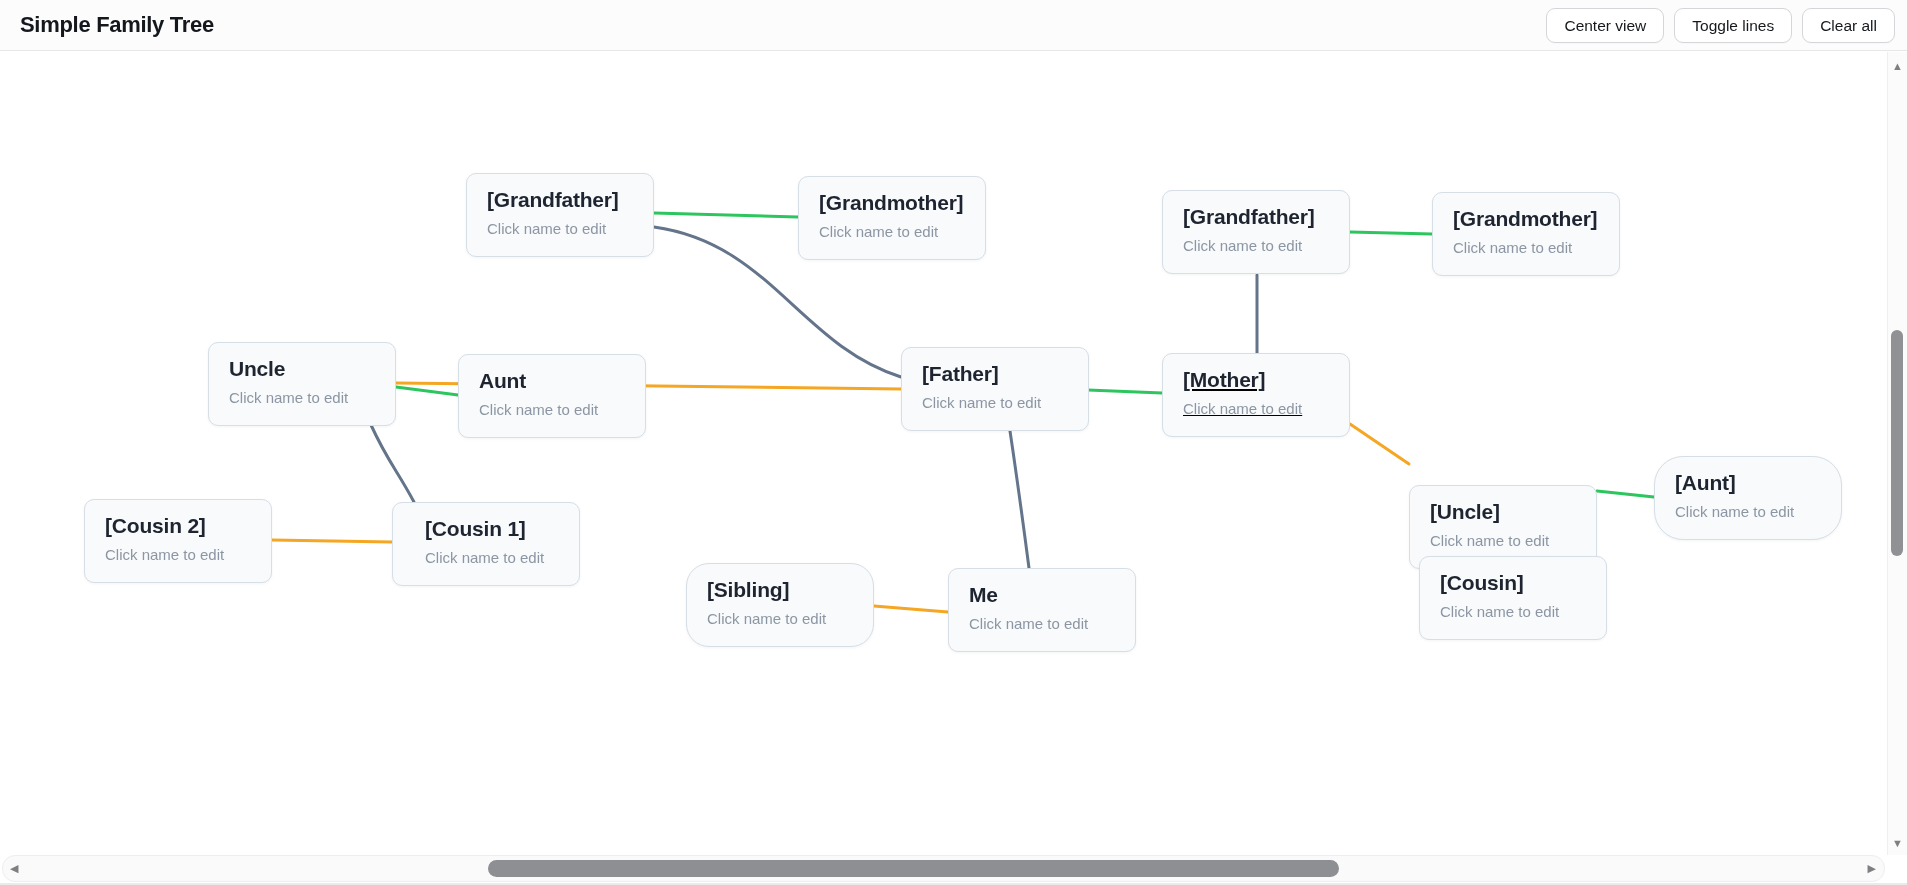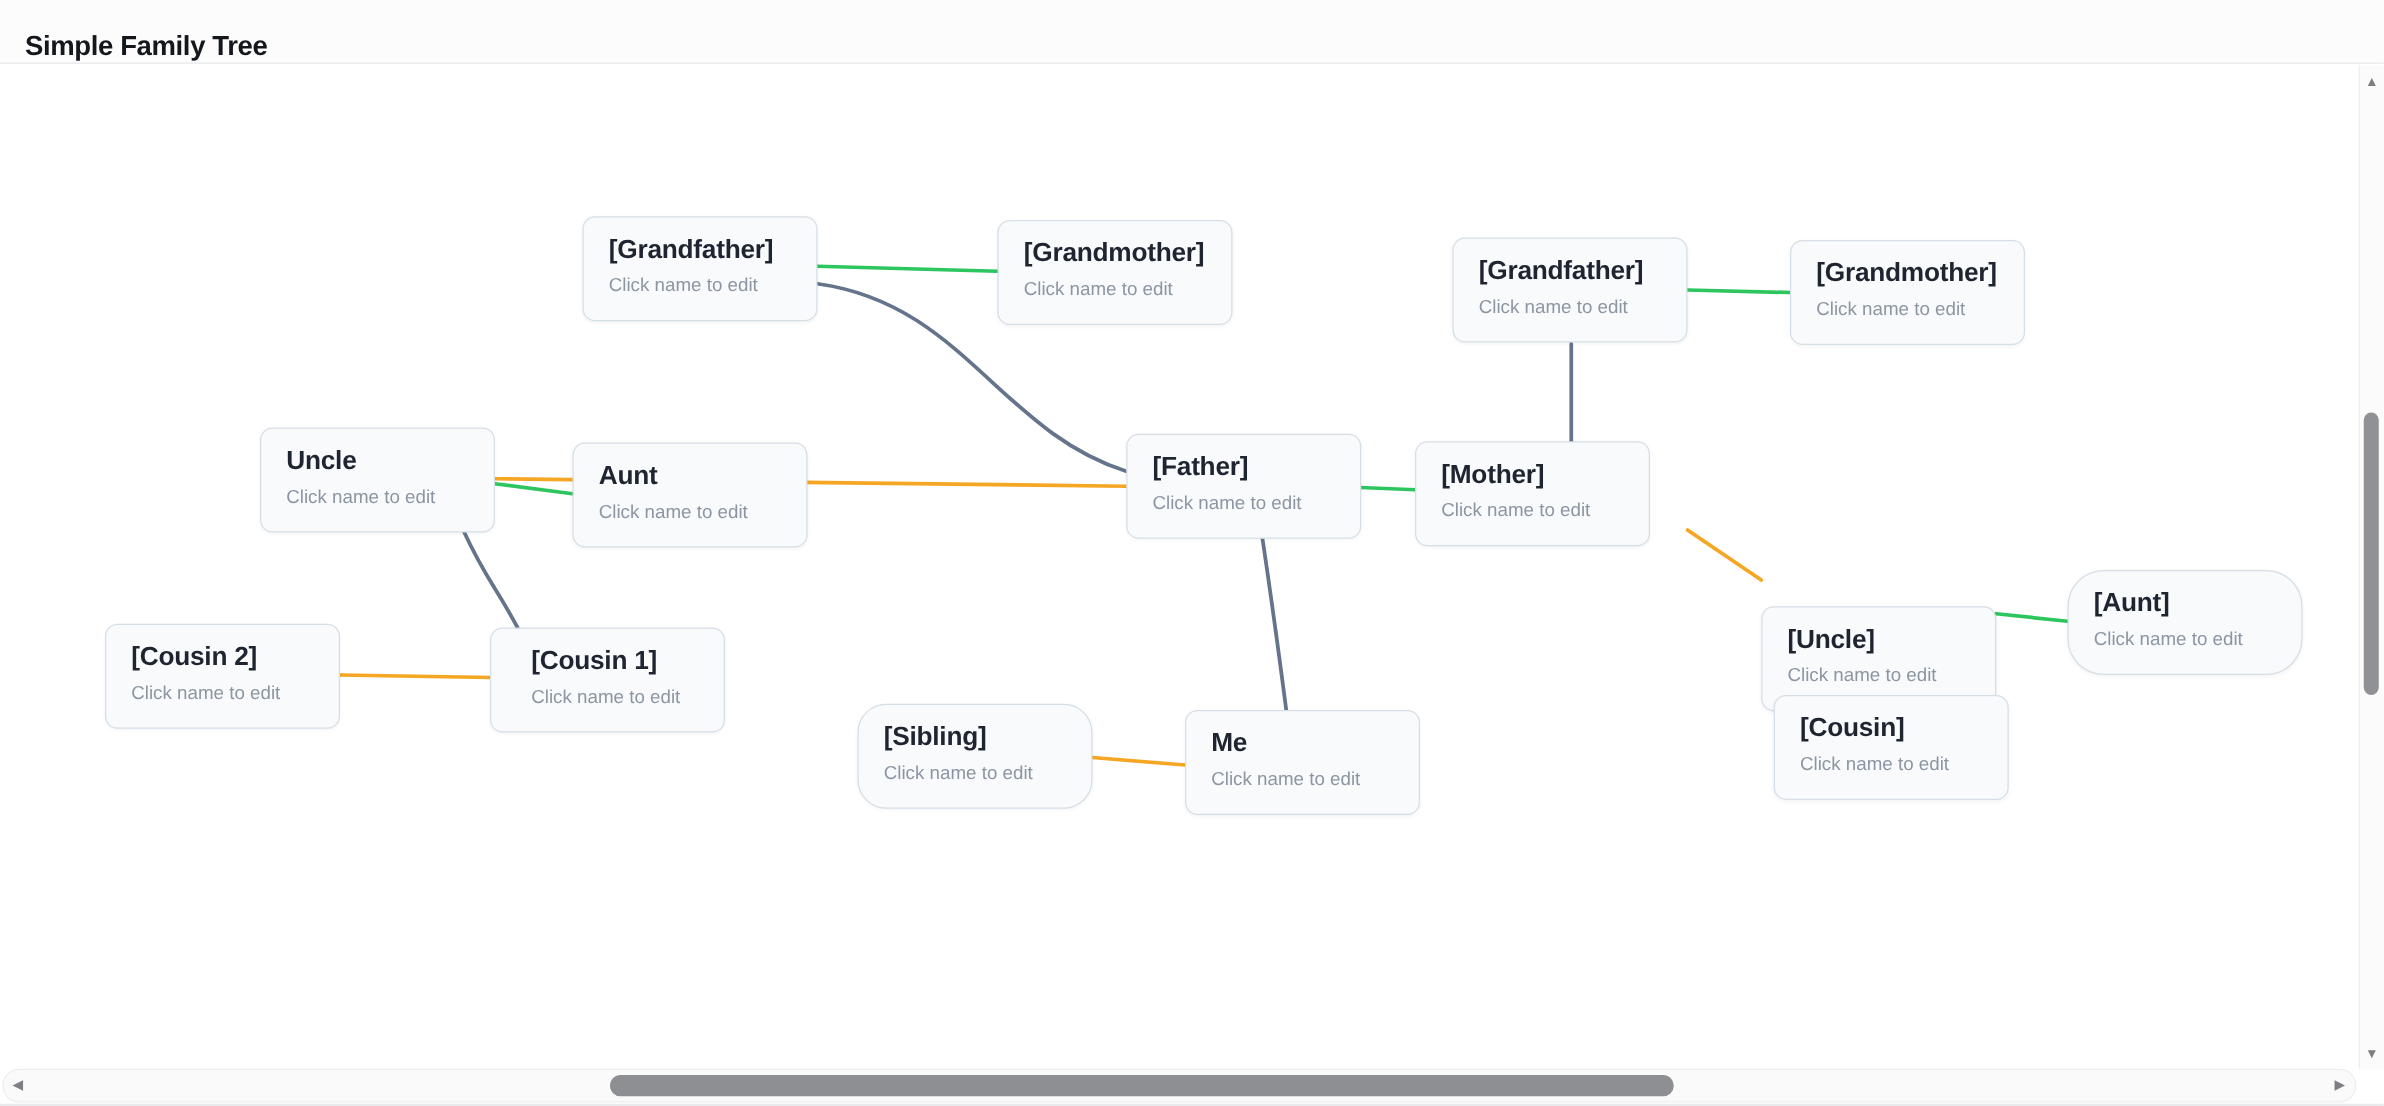--- a/index.html
+++ b/index.html
@@ -4,21 +4,21 @@
 <style>
   html,body{margin:0;padding:0;}
   body{
     width:1907px;height:885px;overflow:hidden;background:#ffffff;
     font-family:"Liberation Sans",sans-serif;position:relative;
   }
   
   .app-header{
     position:absolute;top:0;left:0;right:0;height:51px;
     background:#fcfcfd;border-bottom:1px solid #e6e7e9;
-    display:flex;align-items:flex-end;padding:0 12px 0 20px;
+    display:flex;align-items:center;padding:0 12px 0 20px;
     box-sizing:border-box;z-index:20;
   }
   .app-title{font-size:22px;font-weight:700;color:#14181d;margin:0 18px 0 0;letter-spacing:-0.3px;}
   .app-subtitle{font-size:15px;color:#40474f;}
   .header-buttons{margin-left:auto;display:flex;gap:10px;}
   .hbtn{
     font-family:"Liberation Sans",sans-serif;
     font-size:15.5px;color:#15181c;background:#ffffff;
     border:1px solid #d4d6d9;border-radius:9px;
     padding:7px 17px;height:35px;line-height:19px;cursor:pointer;
@@ -107,21 +107,21 @@
     <div class="node-hint">Click name to edit</div>
   </div>
       <div class="node" style="left: 458px; top: 354px;">
     <div class="node-title">Aunt</div>
     <div class="node-hint">Click name to edit</div>
   </div>
       <div class="node" style="left: 901px; top: 347px;">
     <div class="node-title">[Father]</div>
     <div class="node-hint">Click name to edit</div>
   </div>
-      <div class="node" style="left: 1132px; top: 353px;">
+      <div class="node" style="left: 1162px; top: 353px; text-decoration: underline;">
     <div class="node-title">[Mother]</div>
     <div class="node-hint">Click name to edit</div>
   </div>
       <div class="node" style="left: 1409px; top: 449px; margin-top: 36px;">
     <div class="node-title">[Uncle]</div>
     <div class="node-hint">Click name to edit</div>
   </div>
       <div class="node" style="left: 1654px; top: 456px; border-radius: 29px;">
     <div class="node-title">[Aunt]</div>
     <div class="node-hint">Click name to edit</div>
@@ -144,20 +144,25 @@
   </div>
       <div class="node" style="left: 1419px; top: 556px;">
     <div class="node-title">[Cousin]</div>
     <div class="node-hint">Click name to edit</div>
   </div>
     </div>
 </div>
 
 <div class="app-header">
   <h1 class="app-title">Simple Family Tree</h1>
+  <div class="header-buttons">
+    <button class="hbtn">Center view</button>
+    <button class="hbtn">Toggle lines</button>
+    <button class="hbtn">Clear all</button>
+  </div>
 </div>
 
 <div class="vscroll">
   <div class="arrow up">▲</div>
   <div class="vthumb"></div>
   <div class="arrow down">▼</div>
 </div>
 <div class="hscroll">
   <div class="arrow left">◀</div>
   <div class="hthumb"></div>

